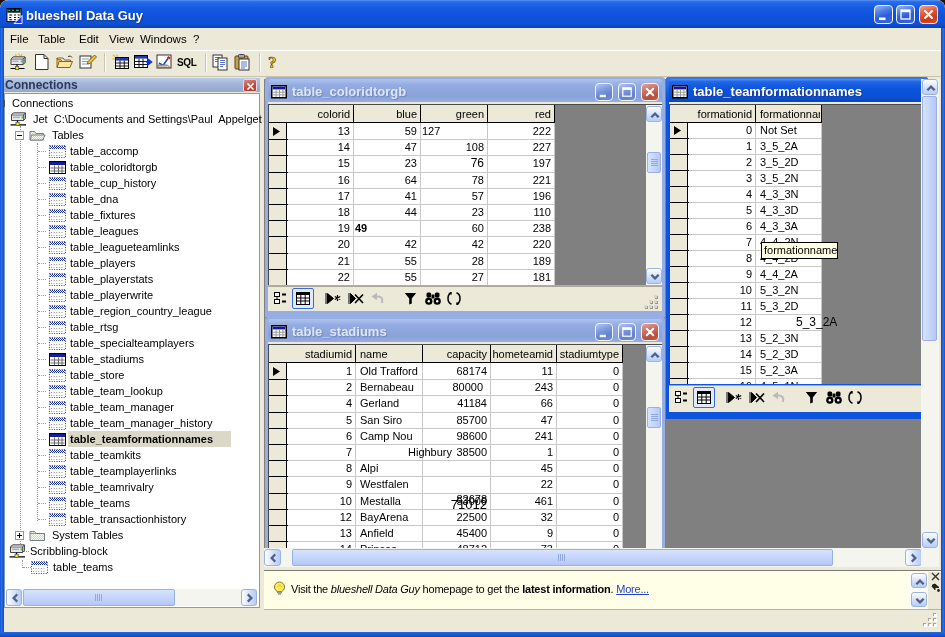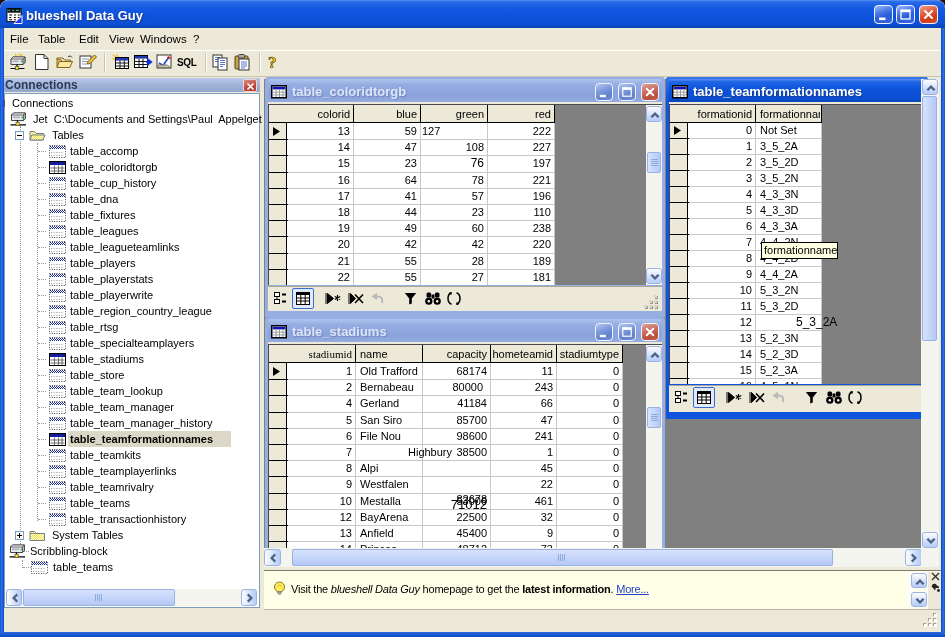--- a/index.html
+++ b/index.html
@@ -673,21 +673,21 @@
 <div class="a t" style="left:489px;top:174px;font-size:11px;line-height:13px;width:62px;text-align:right;">221</div>
 <div class="a t" style="left:289px;top:190px;font-size:11px;line-height:13px;width:61px;text-align:right;">17</div>
 <div class="a t" style="left:355px;top:190px;font-size:11px;line-height:13px;width:62px;text-align:right;">41</div>
 <div class="a t" style="left:422px;top:190px;font-size:11px;line-height:13px;width:62px;text-align:right;">57</div>
 <div class="a t" style="left:489px;top:190px;font-size:11px;line-height:13px;width:62px;text-align:right;">196</div>
 <div class="a t" style="left:289px;top:206px;font-size:11px;line-height:13px;width:61px;text-align:right;">18</div>
 <div class="a t" style="left:355px;top:206px;font-size:11px;line-height:13px;width:62px;text-align:right;">44</div>
 <div class="a t" style="left:422px;top:206px;font-size:11px;line-height:13px;width:62px;text-align:right;">23</div>
 <div class="a t" style="left:489px;top:206px;font-size:11px;line-height:13px;width:62px;text-align:right;">110</div>
 <div class="a t" style="left:289px;top:222px;font-size:11px;line-height:13px;width:61px;text-align:right;">19</div>
-<div class="a t" style="left:355px;top:222px;font-size:11px;line-height:13px;width:62px;text-align:right;">49</div>
+<div class="a t" style="left:355px;top:222px;font-size:11px;line-height:13px;width:62px;font-weight:bold;">49</div>
 <div class="a t" style="left:422px;top:222px;font-size:11px;line-height:13px;width:62px;text-align:right;">60</div>
 <div class="a t" style="left:489px;top:222px;font-size:11px;line-height:13px;width:62px;text-align:right;">238</div>
 <div class="a t" style="left:289px;top:238px;font-size:11px;line-height:13px;width:61px;text-align:right;">20</div>
 <div class="a t" style="left:355px;top:238px;font-size:11px;line-height:13px;width:62px;text-align:right;">42</div>
 <div class="a t" style="left:422px;top:238px;font-size:11px;line-height:13px;width:62px;text-align:right;">42</div>
 <div class="a t" style="left:489px;top:238px;font-size:11px;line-height:13px;width:62px;text-align:right;">220</div>
 <div class="a t" style="left:289px;top:255px;font-size:11px;line-height:13px;width:61px;text-align:right;">21</div>
 <div class="a t" style="left:355px;top:255px;font-size:11px;line-height:13px;width:62px;text-align:right;">55</div>
 <div class="a t" style="left:422px;top:255px;font-size:11px;line-height:13px;width:62px;text-align:right;">28</div>
 <div class="a t" style="left:489px;top:255px;font-size:11px;line-height:13px;width:62px;text-align:right;">189</div>
@@ -811,21 +811,21 @@
 <div class="a" style="left:269px;top:493px;width:353px;height:1px;background:#c8c8c8;"></div>
 <div class="a" style="left:269px;top:493px;width:19px;height:1px;background:#000;"></div>
 <div class="a" style="left:269px;top:509px;width:353px;height:1px;background:#c8c8c8;"></div>
 <div class="a" style="left:269px;top:509px;width:19px;height:1px;background:#000;"></div>
 <div class="a" style="left:269px;top:525px;width:353px;height:1px;background:#c8c8c8;"></div>
 <div class="a" style="left:269px;top:525px;width:19px;height:1px;background:#000;"></div>
 <div class="a" style="left:269px;top:541px;width:353px;height:1px;background:#c8c8c8;"></div>
 <div class="a" style="left:269px;top:541px;width:19px;height:1px;background:#000;"></div>
 <div class="a" style="left:355px;top:345px;width:1px;height:18px;background:#000;"></div>
 <div class="a" style="left:355px;top:363px;width:1px;height:186px;background:#c8c8c8;"></div>
-<div class="a t" style="left:289px;top:348px;font-size:11px;line-height:13px;width:63px;text-align:right;overflow:hidden;font-family:Liberation Serif, serif;">stadiumid</div>
+<div class="a t" style="left:289px;top:348px;font-size:11px;line-height:13px;width:63px;text-align:right;overflow:hidden;">stadiumid</div>
 <div class="a" style="left:422px;top:345px;width:1px;height:18px;background:#000;"></div>
 <div class="a" style="left:422px;top:363px;width:1px;height:186px;background:#c8c8c8;"></div>
 <div class="a t" style="left:360px;top:348px;font-size:11px;line-height:13px;width:61px;text-align:left;overflow:hidden;">name</div>
 <div class="a" style="left:490px;top:345px;width:1px;height:18px;background:#000;"></div>
 <div class="a" style="left:490px;top:363px;width:1px;height:186px;background:#c8c8c8;"></div>
 <div class="a t" style="left:424px;top:348px;font-size:11px;line-height:13px;width:63px;text-align:right;overflow:hidden;">capacity</div>
 <div class="a" style="left:556px;top:345px;width:1px;height:18px;background:#000;"></div>
 <div class="a" style="left:556px;top:363px;width:1px;height:186px;background:#c8c8c8;"></div>
 <div class="a t" style="left:492px;top:348px;font-size:11px;line-height:13px;width:61px;text-align:right;overflow:hidden;">hometeamid</div>
 <div class="a" style="left:622px;top:345px;width:1px;height:18px;background:#000;"></div>
@@ -845,21 +845,21 @@
 <div class="a t" style="left:360px;top:397px;font-size:11px;line-height:13px;">Gerland</div>
 <div class="a t" style="left:424px;top:397px;font-size:11px;line-height:13px;width:63px;text-align:right;">41184</div>
 <div class="a t" style="left:492px;top:397px;font-size:11px;line-height:13px;width:61px;text-align:right;">66</div>
 <div class="a t" style="left:558px;top:397px;font-size:11px;line-height:13px;width:61px;text-align:right;">0</div>
 <div class="a t" style="left:289px;top:414px;font-size:11px;line-height:13px;width:63px;text-align:right;">5</div>
 <div class="a t" style="left:360px;top:414px;font-size:11px;line-height:13px;">San Siro</div>
 <div class="a t" style="left:424px;top:414px;font-size:11px;line-height:13px;width:63px;text-align:right;">85700</div>
 <div class="a t" style="left:492px;top:414px;font-size:11px;line-height:13px;width:61px;text-align:right;">47</div>
 <div class="a t" style="left:558px;top:414px;font-size:11px;line-height:13px;width:61px;text-align:right;">0</div>
 <div class="a t" style="left:289px;top:430px;font-size:11px;line-height:13px;width:63px;text-align:right;">6</div>
-<div class="a t" style="left:360px;top:430px;font-size:11px;line-height:13px;">File Nou</div>
+<div class="a t" style="left:360px;top:430px;font-size:11px;line-height:13px;">Camp Nou</div>
 <div class="a t" style="left:424px;top:430px;font-size:11px;line-height:13px;width:63px;text-align:right;">98600</div>
 <div class="a t" style="left:492px;top:430px;font-size:11px;line-height:13px;width:61px;text-align:right;">241</div>
 <div class="a t" style="left:558px;top:430px;font-size:11px;line-height:13px;width:61px;text-align:right;">0</div>
 <div class="a t" style="left:289px;top:446px;font-size:11px;line-height:13px;width:63px;text-align:right;">7</div>
 <div class="a t" style="left:360px;top:446px;font-size:11px;line-height:13px;margin-left:48px;">Highbury</div>
 <div class="a t" style="left:424px;top:446px;font-size:11px;line-height:13px;width:63px;text-align:right;">38500</div>
 <div class="a t" style="left:492px;top:446px;font-size:11px;line-height:13px;width:61px;text-align:right;">1</div>
 <div class="a t" style="left:558px;top:446px;font-size:11px;line-height:13px;width:61px;text-align:right;">0</div>
 <div class="a t" style="left:289px;top:462px;font-size:11px;line-height:13px;width:63px;text-align:right;">8</div>
 <div class="a t" style="left:360px;top:462px;font-size:11px;line-height:13px;">Alpi</div>

